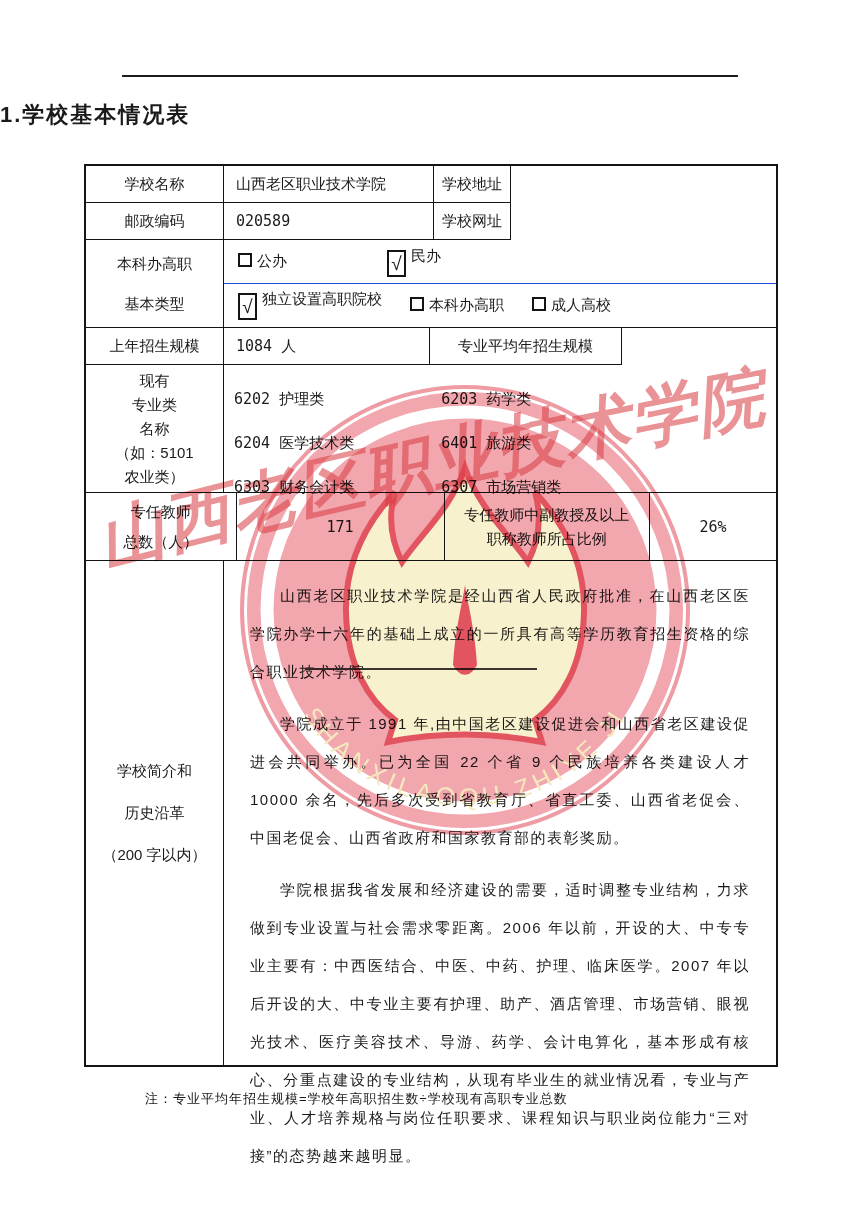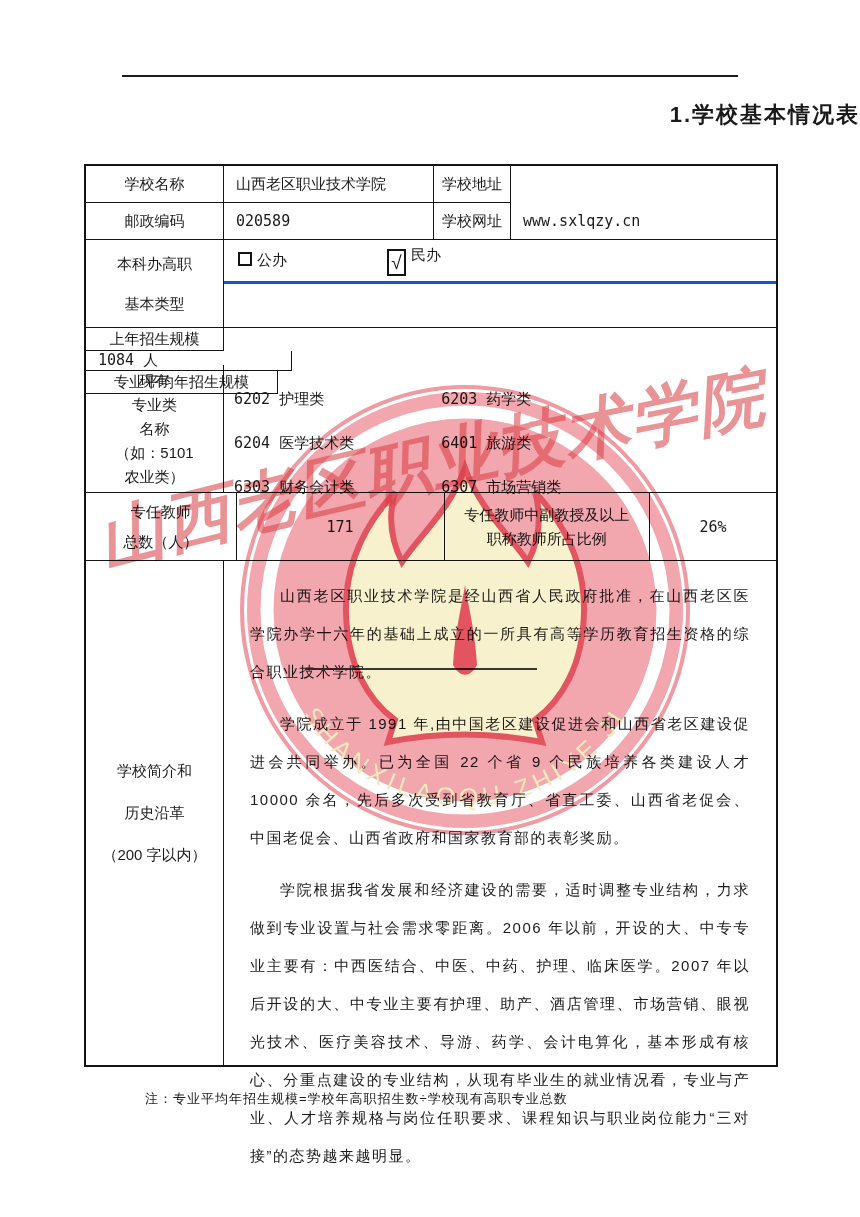--- a/index.html
+++ b/index.html
@@ -2,37 +2,37 @@
 <html><head>
 <meta charset="utf-8">
 <style>
   html,body{margin:0;padding:0;background:#ffffff;}
   #page{
     position:relative;width:860px;height:1217px;background:#ffffff;overflow:hidden;
     font-family:"Liberation Sans","DejaVu Sans",sans-serif;color:#1a1a1a;
   }
   .hdr-rule{position:absolute;left:122px;top:75px;width:616px;height:2px;background:#1c1c1c;}
   .doc-title{
-    position:absolute;left:0;top:100px;width:860px;text-align:right;
+    position:absolute;left:0;top:100px;width:860px;text-align:left;
     font-size:22px;font-weight:bold;letter-spacing:2px;
   }
   
   .tbl{position:absolute;left:84px;top:164px;width:690px;border:2px solid #141414;background:transparent;}
   .trow{display:flex;}
   .cell{
     box-sizing:border-box;border-right:1px solid #141414;border-bottom:1px solid #141414;
     display:flex;align-items:center;font-size:15px;
   }
   .cell.last{border-right:none;}
   .trow.row-last .cell{border-bottom:none;}
   .lab{flex-direction:column;justify-content:center;text-align:center;line-height:22px;}
   .val{padding-left:12px;}
   .mono{font-family:"DejaVu Sans Mono","Liberation Mono",monospace;}
   .type-sub{box-sizing:border-box;display:flex;align-items:center;padding-left:14px;}
-  .type-sub.first{border-bottom:3px solid #1d4ed8;}
+  .type-sub.first{border-bottom:1px solid #1d4ed8;}
   .cb{
     display:inline-block;box-sizing:border-box;width:14px;height:14px;border:2px solid #141414;
     margin-right:5px;vertical-align:-1px;
   }
   .cb.checked{
     width:19px;height:27px;border:2px solid #141414;text-align:center;
     font-size:19px;line-height:23px;vertical-align:-9px;
   }
   .opt{white-space:nowrap;}
   
@@ -66,42 +66,52 @@
     <div class="trow" style="height:37px;">
       <div class="cell lab" style="width:138px;">学校名称</div>
       <div class="cell val" style="width:210px;">山西老区职业技术学院</div>
       <div class="cell lab" style="width:77px;">学校地址</div>
     </div>
 
     <div class="trow" style="height:37px;">
       <div class="cell lab" style="width:138px;">邮政编码</div>
       <div class="cell val mono" style="width:210px;">020589</div>
       <div class="cell lab" style="width:77px;">学校网址</div>
-      <div class="cell val mono last" style="width:265px;">www.sxlqzy.cn</div>
     </div>
 
     <div class="trow" style="height:88px;">
       <div class="cell lab" style="width:138px;line-height:40px;">
         <div>本科办高职</div>
         <div>基本类型</div>
       </div>
       <div class="cell last" style="width:552px;padding:0;border-bottom:1px solid #141414;display:block;">
         <div class="type-sub first" style="height:44px;">
           <span class="opt">
             <span class="cb"></span><span>公办</span>
           </span>
           <span class="opt" style="margin-left:100px;">
             <span class="cb checked">√</span><span>民办</span>
           </span>
         </div>
-      </div>
-    </div>
-
-
-    <div class="trow" style="height:37px;flex-direction:column;">
+        <div class="type-sub" style="height:42px;">
+          <span class="opt">
+            <span class="cb checked">√</span><span>独立设置高职院校</span>
+          </span>
+          <span class="opt" style="margin-left:28px;">
+            <span class="cb"></span><span>本科办高职</span>
+          </span>
+          <span class="opt" style="margin-left:28px;">
+            <span class="cb"></span><span>成人高校</span>
+          </span>
+        </div>
+      </div>
+    </div>
+
+
+    <div class="trow" style="height:37px;">
       <div class="cell lab" style="width:138px;">上年招生规模</div>
       <div class="cell val mono" style="width:206px;">1084 人</div>
       <div class="cell lab" style="width:192px;">专业平均年招生规模</div>
     </div>
 
     <div class="trow" style="height:128px;">
       <div class="cell lab" style="width:138px;line-height:24px;">
         <div>现有</div>
         <div>专业类</div>
         <div>名称</div>

